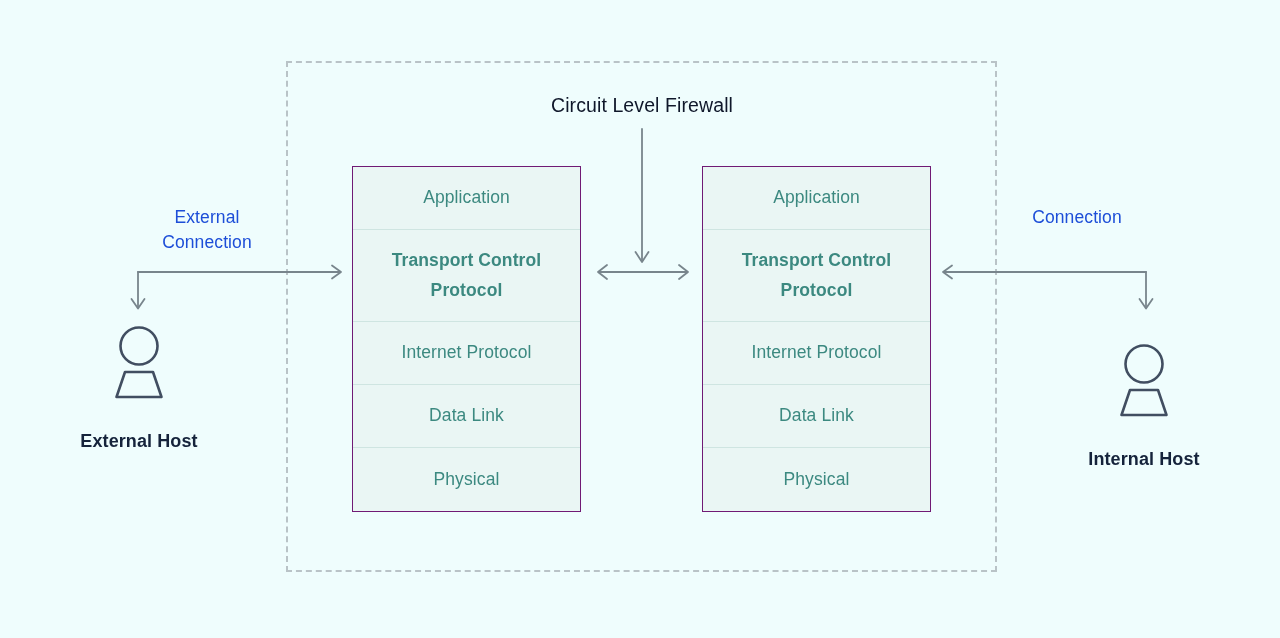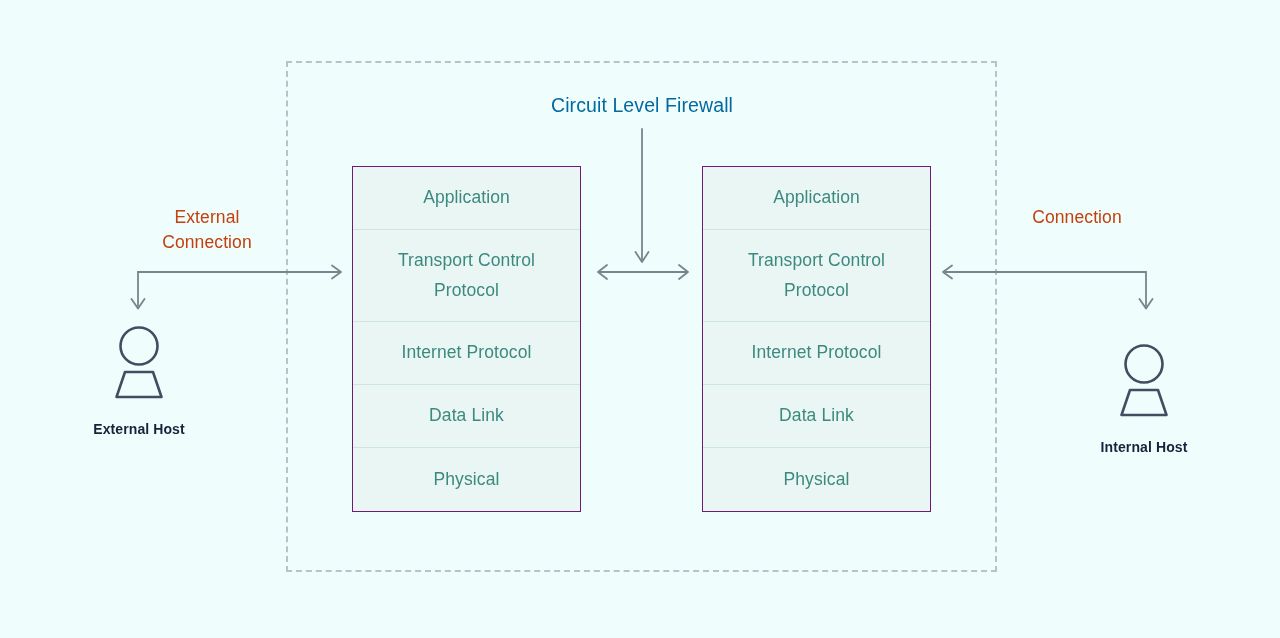--- a/index.html
+++ b/index.html
@@ -32,21 +32,21 @@
 
   
   #firewall-title {
     position: absolute;
     left: 442px;
     top: 94px;
     width: 400px;
     text-align: center;
     font-size: 19.5px;
     font-weight: 500;
-    color: #0369a1;
+    color: #0f172a;
     letter-spacing: 0.1px;
     white-space: nowrap;
   }
 
   
   .stack {
     position: absolute;
     top: 166px;
     width: 229px;
     border: 1px solid #701a75;
@@ -65,51 +65,51 @@
     text-align: center;
     color: #3c8980;
     font-size: 17.5px;
     font-weight: 400;
     line-height: 1.68;
     padding: 0 10px;
     letter-spacing: 0.1px;
   }
   .layer:last-child { border-bottom: none; }
   .layer.h1 { height: 63px; }
-  .layer.h2 { height: 92px; }
+  .layer.h2 { height: 92px; font-weight: bold; }
 
   
   .host-group { position: absolute; }
   #host-external { left: 48px; top: 325px; width: 182px; }
   #host-internal { left: 1053px; top: 343px; width: 182px; }
 
   .host-icon {
     width: 182px;
     height: 75px;
     display: block;
   }
   .host-label {
-    margin-top: 21px;
+    margin-top: 31px;
     width: 182px;
     text-align: center;
-    font-size: 14px;
+    font-size: 18px;
     font-weight: 700;
     color: #15233b;
     letter-spacing: 0.1px;
     white-space: nowrap;
   }
 
   
   .conn-label {
     position: absolute;
     width: 190px;
     text-align: center;
     font-size: 17.5px;
     font-weight: 400;
-    color: #c2410c;
+    color: #1d4ed8;
     line-height: 1.42;
     letter-spacing: 0.1px;
   }
   #label-external { left: 112px; top: 205px; }
   #label-internal { left: 982px; top: 205px; }
 
   
   #arrows {
     position: absolute;
     left: 0; top: 0;

